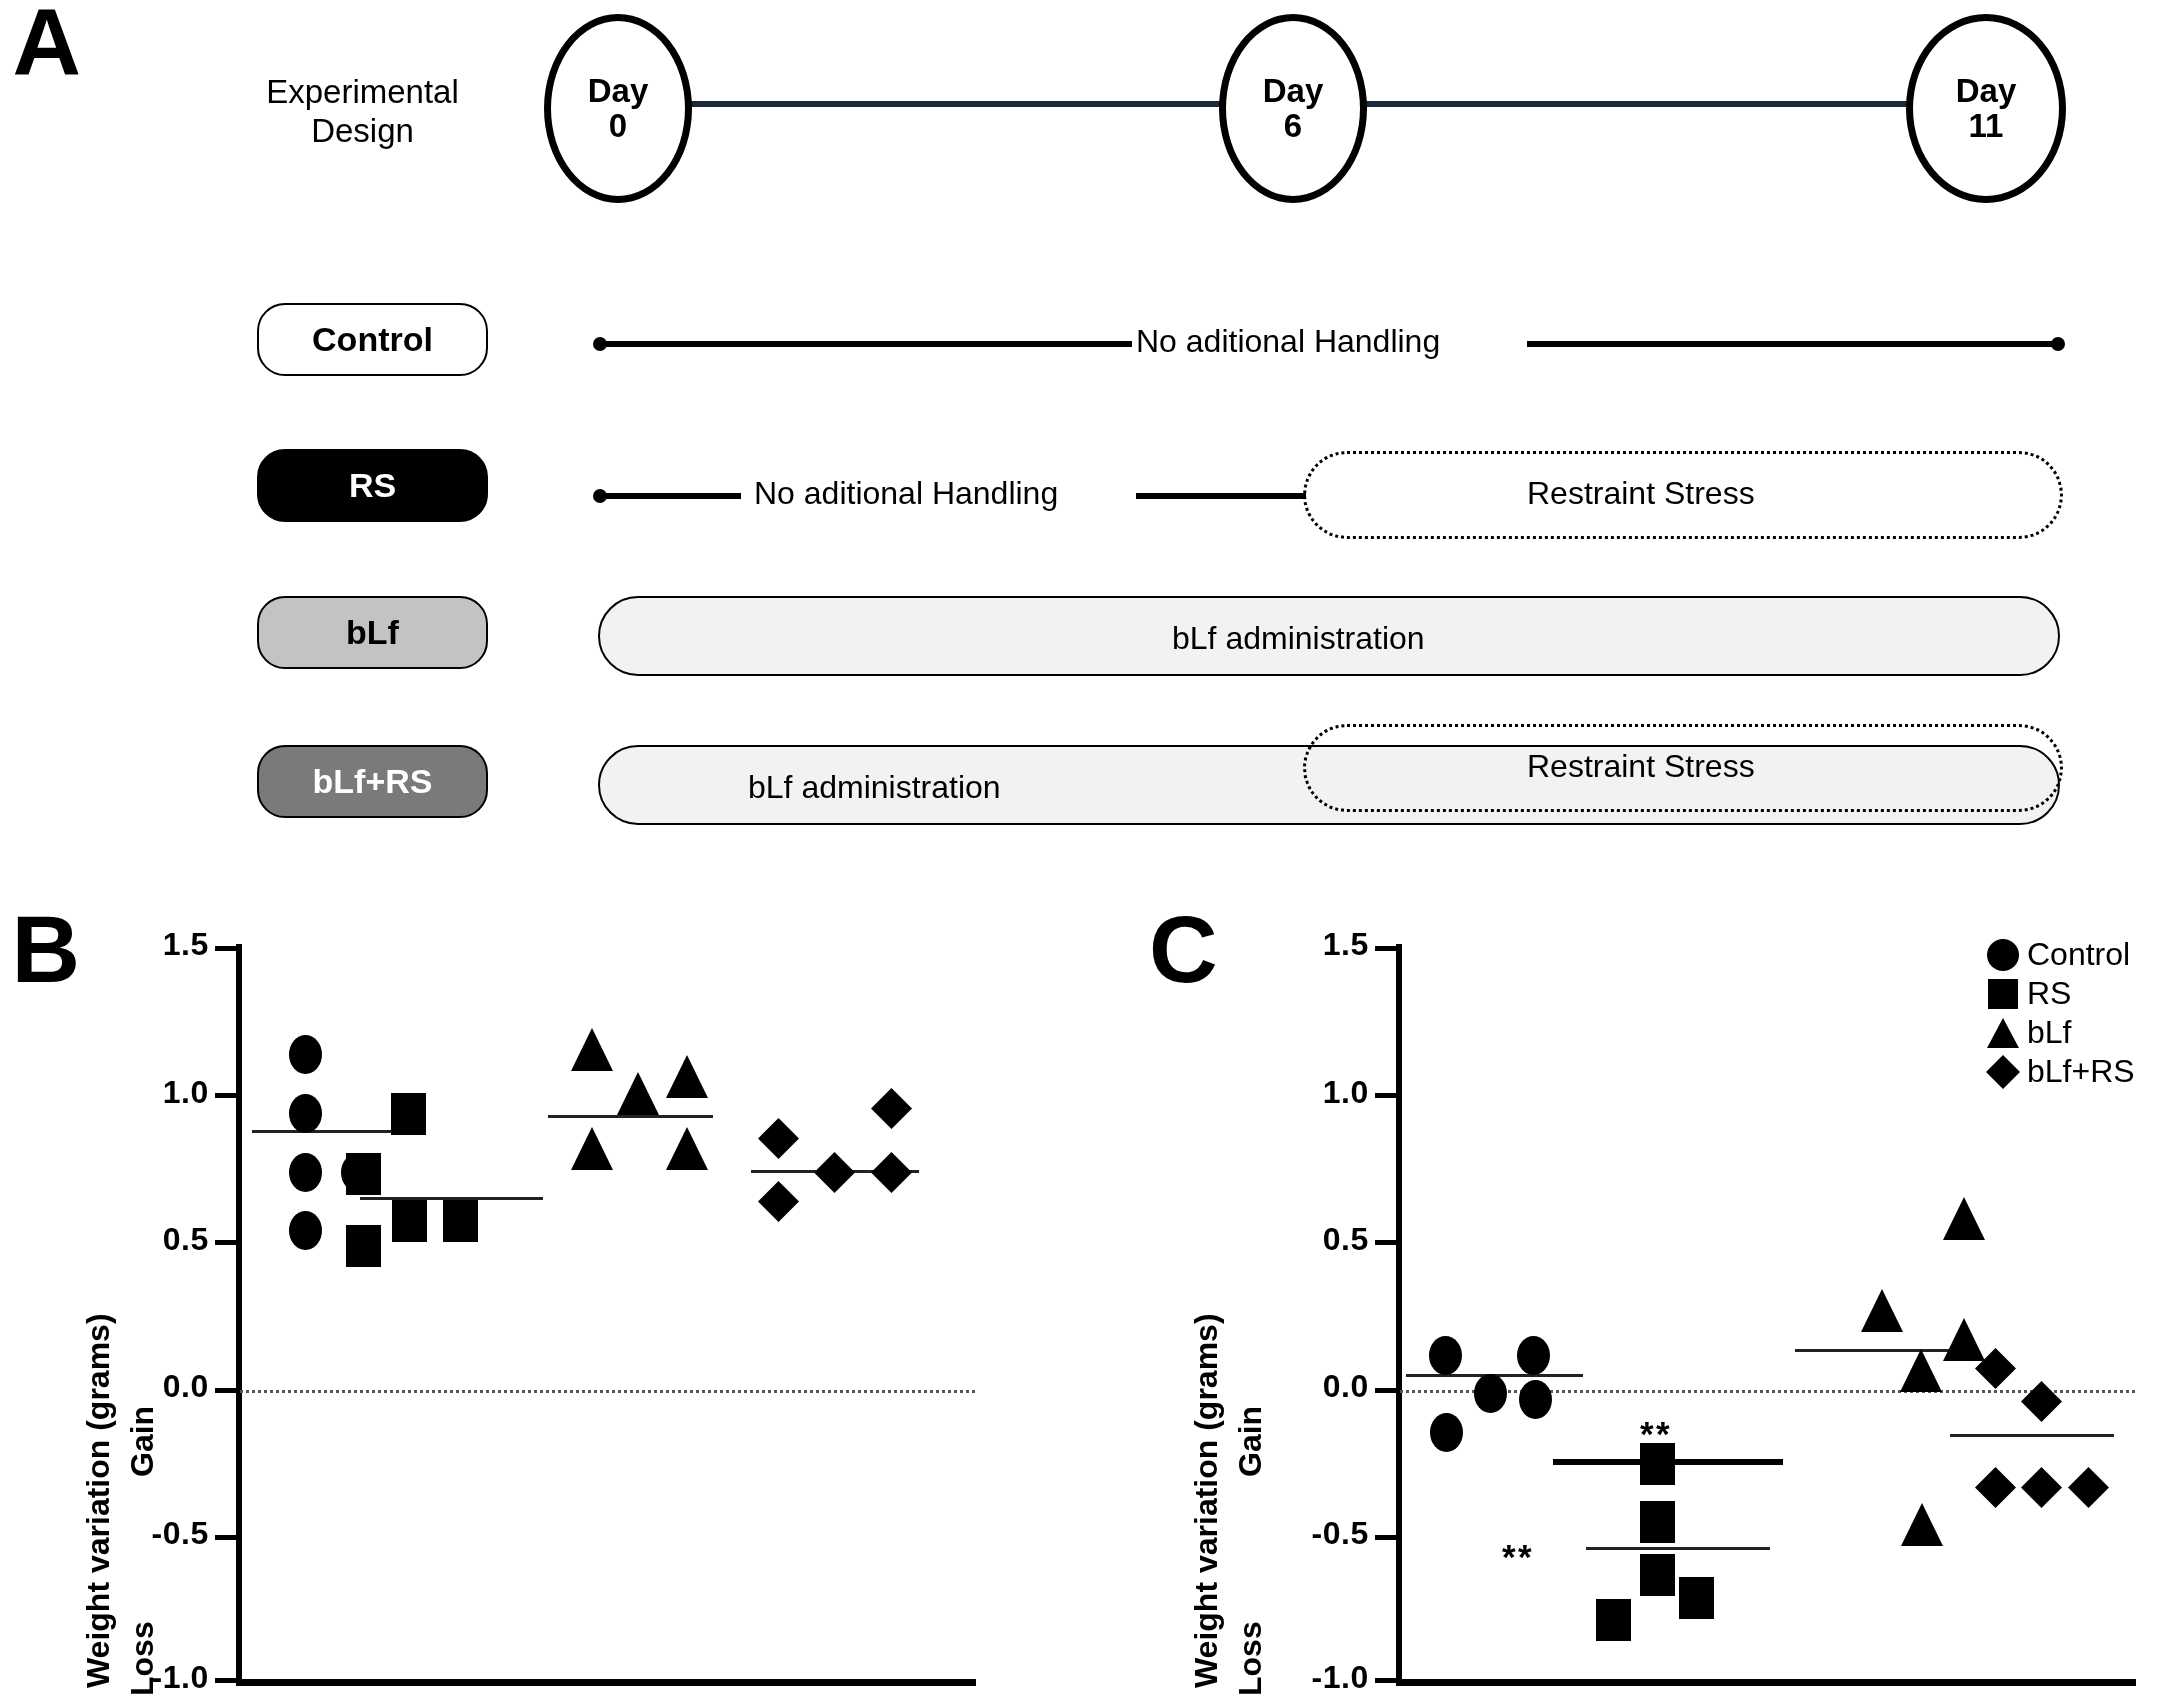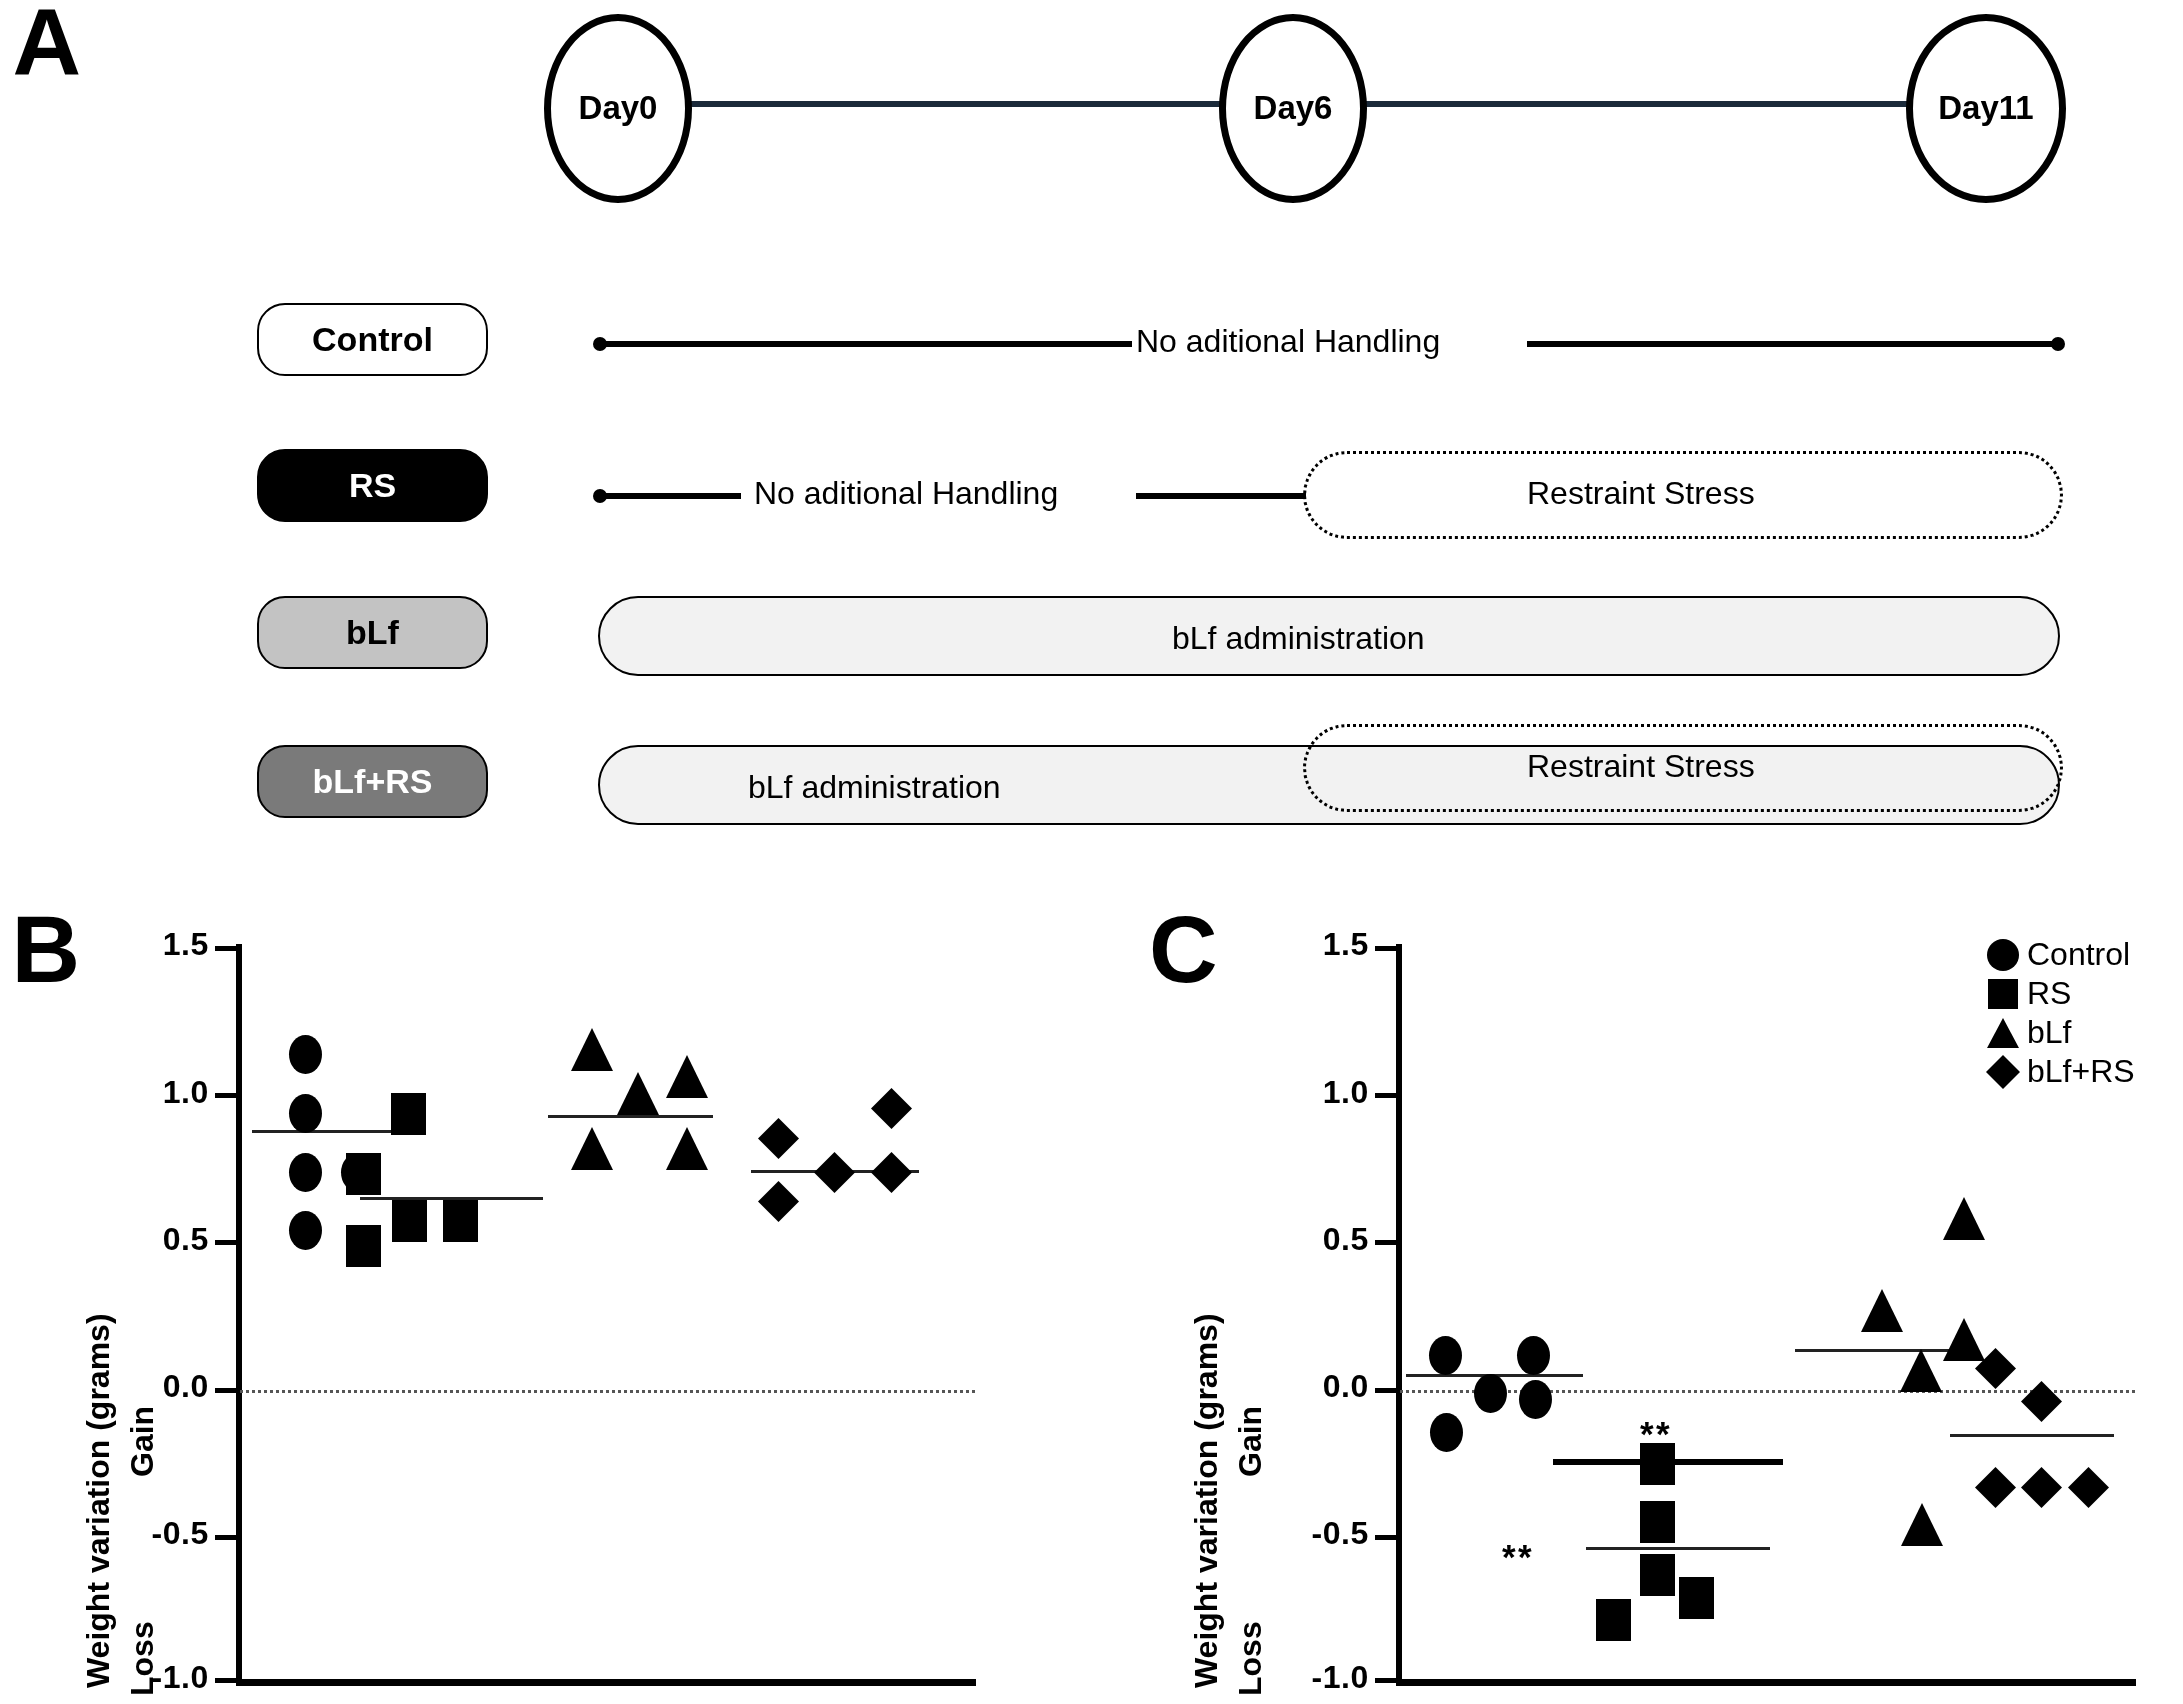--- a/index.html
+++ b/index.html
@@ -6,21 +6,21 @@
   body{width:2183px;height:1704px;position:relative;
        font-family:"Liberation Sans",sans-serif;color:#000;}
   .abs{position:absolute;}
   .panel-letter{font-weight:bold;font-size:95px;line-height:1;letter-spacing:-1.3px;}
 
   
   #panelA{position:absolute;left:0;top:0;width:2183px;height:877px;}
   .design-caption{font-size:33px;line-height:1.18;text-align:center;font-weight:400;}
   .tl-line{position:absolute;height:6.3px;background:#1b2a3a;}
   .tl-node{position:absolute;border:7px solid #000;border-radius:50%;
-           background:#fff;display:flex;align-items:center;
+           background:#fff;display:flex;flex-direction:column;align-items:center;
            justify-content:center;font-weight:bold;font-size:33px;line-height:1.06;}
   .tl-node span{display:block;text-align:center;}
 
   .grp-pill{position:absolute;border:2.5px solid #000;border-radius:28px;
             display:flex;align-items:center;justify-content:center;
             font-weight:bold;font-size:34px;}
   .grp-control{background:#ffffff;color:#000;}
   .grp-rs{background:#000000;color:#ffffff;border-color:#000;}
   .grp-blf{background:#c3c3c3;color:#000;}
   .grp-blfrs{background:#7a7a7a;color:#ffffff;}
@@ -67,20 +67,24 @@
           border-bottom:30px solid #000;}
   .ls-diamond{position:absolute;left:8.2px;top:7.6px;width:24px;height:24px;background:#000;transform:rotate(45deg);}
 </style>
 </head>
 <body>
 
 <div id="panelA">
 
   <div class="abs panel-letter" style="left:12.6px;top:-5px;">A</div>
 
+  <div class="abs design-caption" style="left:246px;top:73px;width:233px;">
+    <div>Experimental</div>
+    <div>Design</div>
+  </div>
 
   <div class="tl-line" style="left:675px;top:101px;width:555px;"></div>
   <div class="tl-line" style="left:1350px;top:101px;width:562px;"></div>
 
   <div class="tl-node" style="left:544px;top:14px;width:134px;height:175px;">
     <span>Day</span>
     <span>0</span>
   </div>
   <div class="tl-node" style="left:1219px;top:14px;width:134px;height:175px;">
     <span>Day</span>

